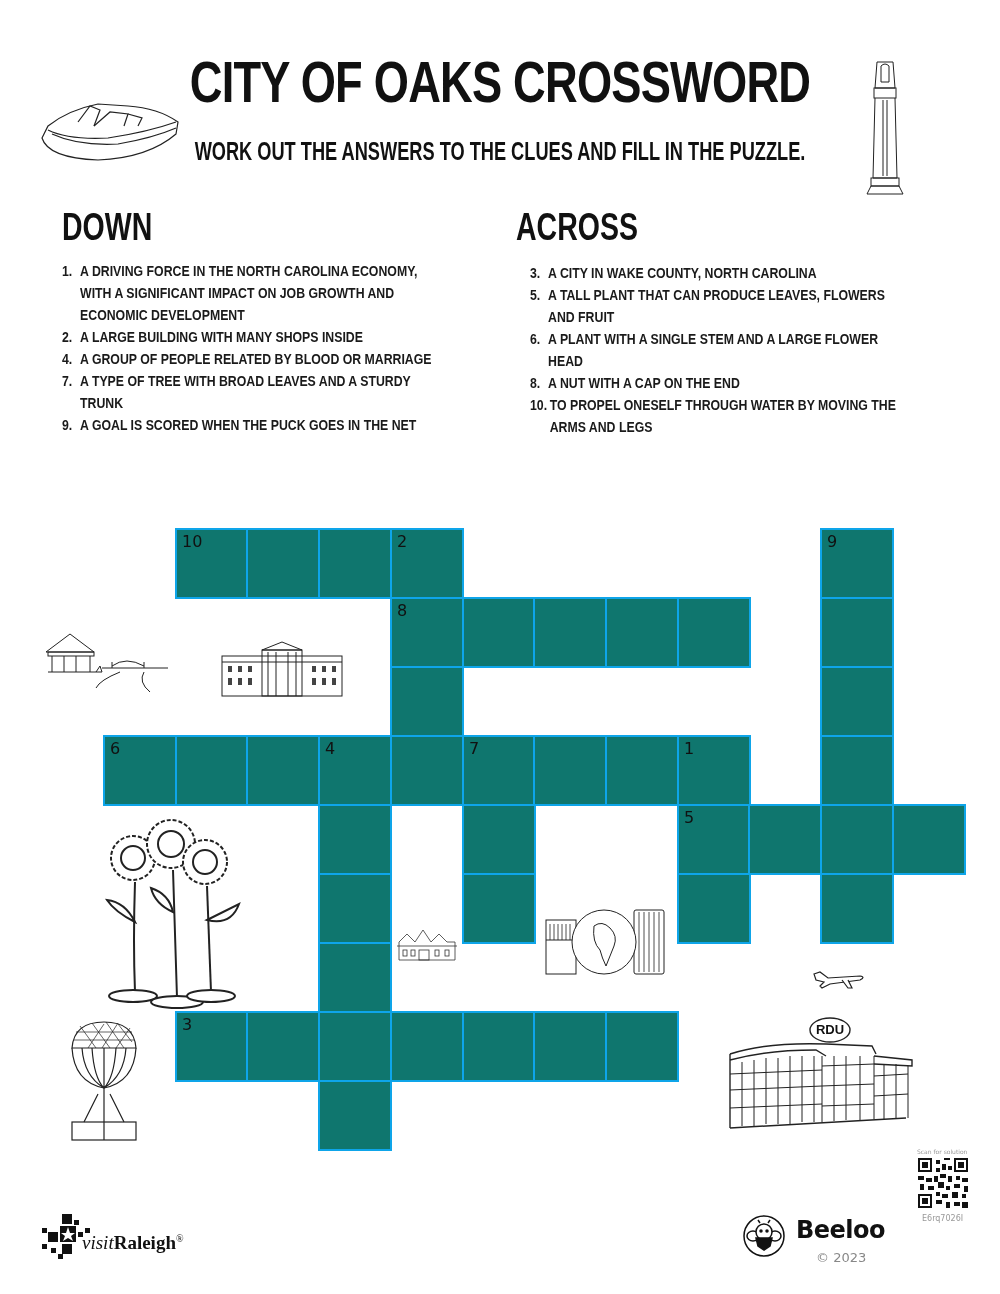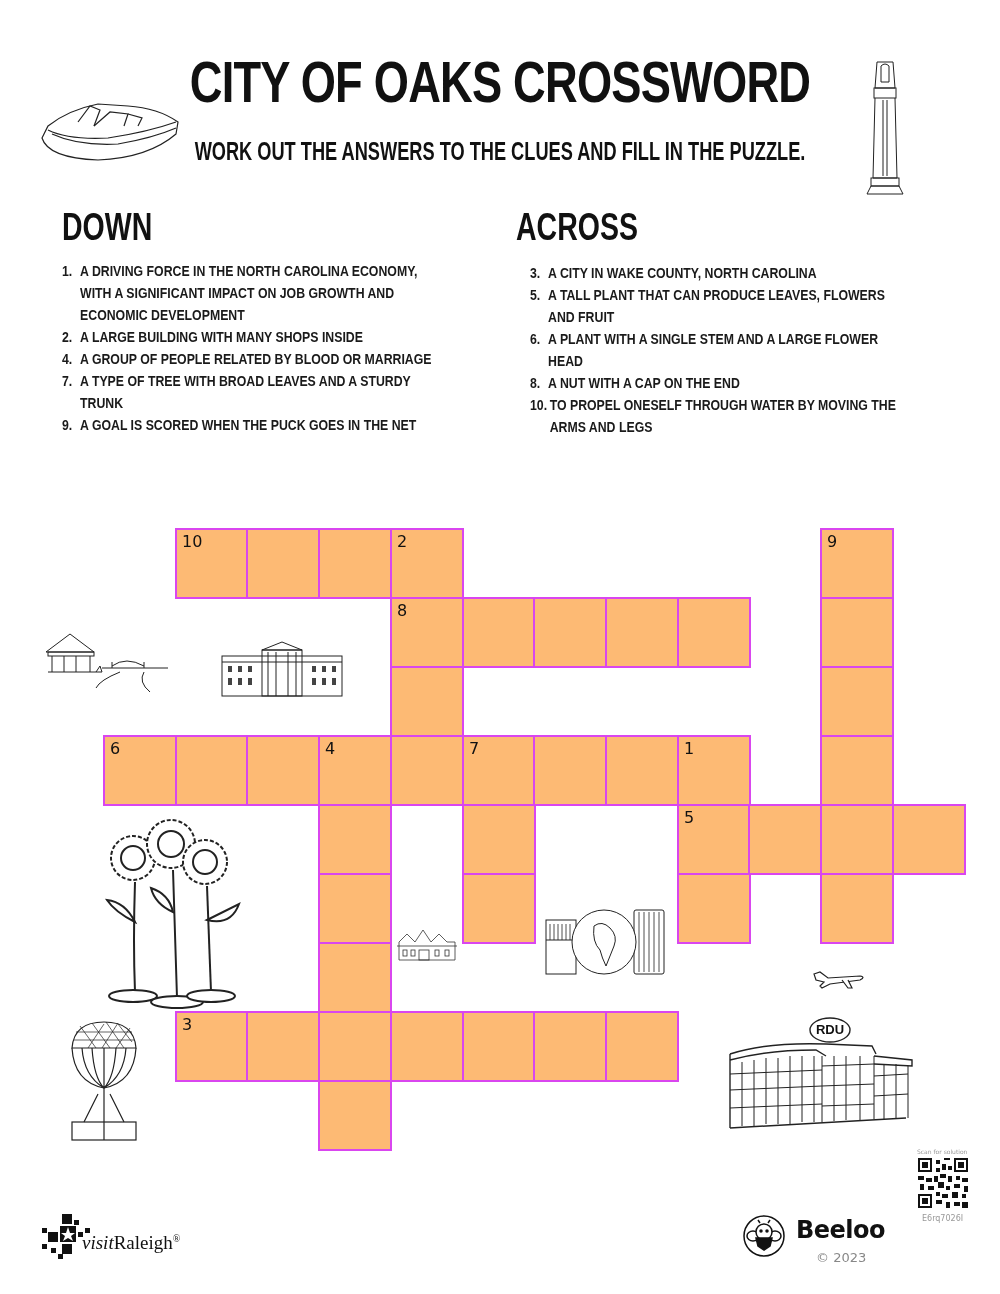--- a/index.html
+++ b/index.html
@@ -24,33 +24,33 @@
   .clue { display: flex; }
   .clue .num { flex: 0 0 auto; width: 22px; }
   .clue .txt { flex: 1 1 auto; }
   .clues-down { left: 62px; top: 260px; width: 470px; }
   .clues-across { left: 530px; top: 262px; width: 450px; }
   .clues-across .clue .num { width: 22px; }
   .clues-across .clue.wide .num { width: 24px; }
 
   .grid { left: 0; top: 0; width: 1000px; height: 1294px; pointer-events: none; }
   .cell {
-    position: absolute; box-sizing: border-box; border: 2px solid #d946ef; background: #fdba74;
+    position: absolute; box-sizing: border-box; border: 2px solid #0ea5e9; background: #0f766e;
     pointer-events: auto; cursor: text;
   }
   .cell .cnum { position: absolute; left: 5px; top: 2px; font-family: "DejaVu Sans", sans-serif; font-size: 16px; color: #111; }
 
   .illus { pointer-events: none; }
   .footer-copy { font-family: "DejaVu Sans", sans-serif; font-size: 13px; color: #888; }
   .beeloo-text { font-family: "DejaVu Sans", sans-serif; font-weight: bold; font-size: 24px; color: #111; letter-spacing: -0.5px; }
   .scan-text { font-family: "DejaVu Sans", sans-serif; font-size: 6px; color: #999; }
   .code-text { font-family: "DejaVu Sans", sans-serif; font-size: 8px; color: #999; }
   .visit-text { font-family: "Liberation Serif", serif; font-size: 19px; color: #111; }
   .visit-text i { font-style: italic; font-weight: normal; }
-  .visit-text b { font-weight: normal; }
+  .visit-text b { font-weight: bold; }
 </style>
 </head>
 <body>
 
 <div class="abs title">CITY OF OAKS CROSSWORD</div>
 <div class="abs subtitle">WORK OUT THE ANSWERS TO THE CLUES AND FILL IN THE PUZZLE.</div>
 
 <svg class="abs illus" style="left:38px;top:100px" width="145" height="62" viewBox="0 0 145 62">
   <g fill="none" stroke="#222" stroke-width="1.2">
     <path d="M4 38 Q10 58 60 60 Q110 58 138 34 L140 22 Q120 8 90 6 L60 4 Q30 10 10 26 Z"></path>

